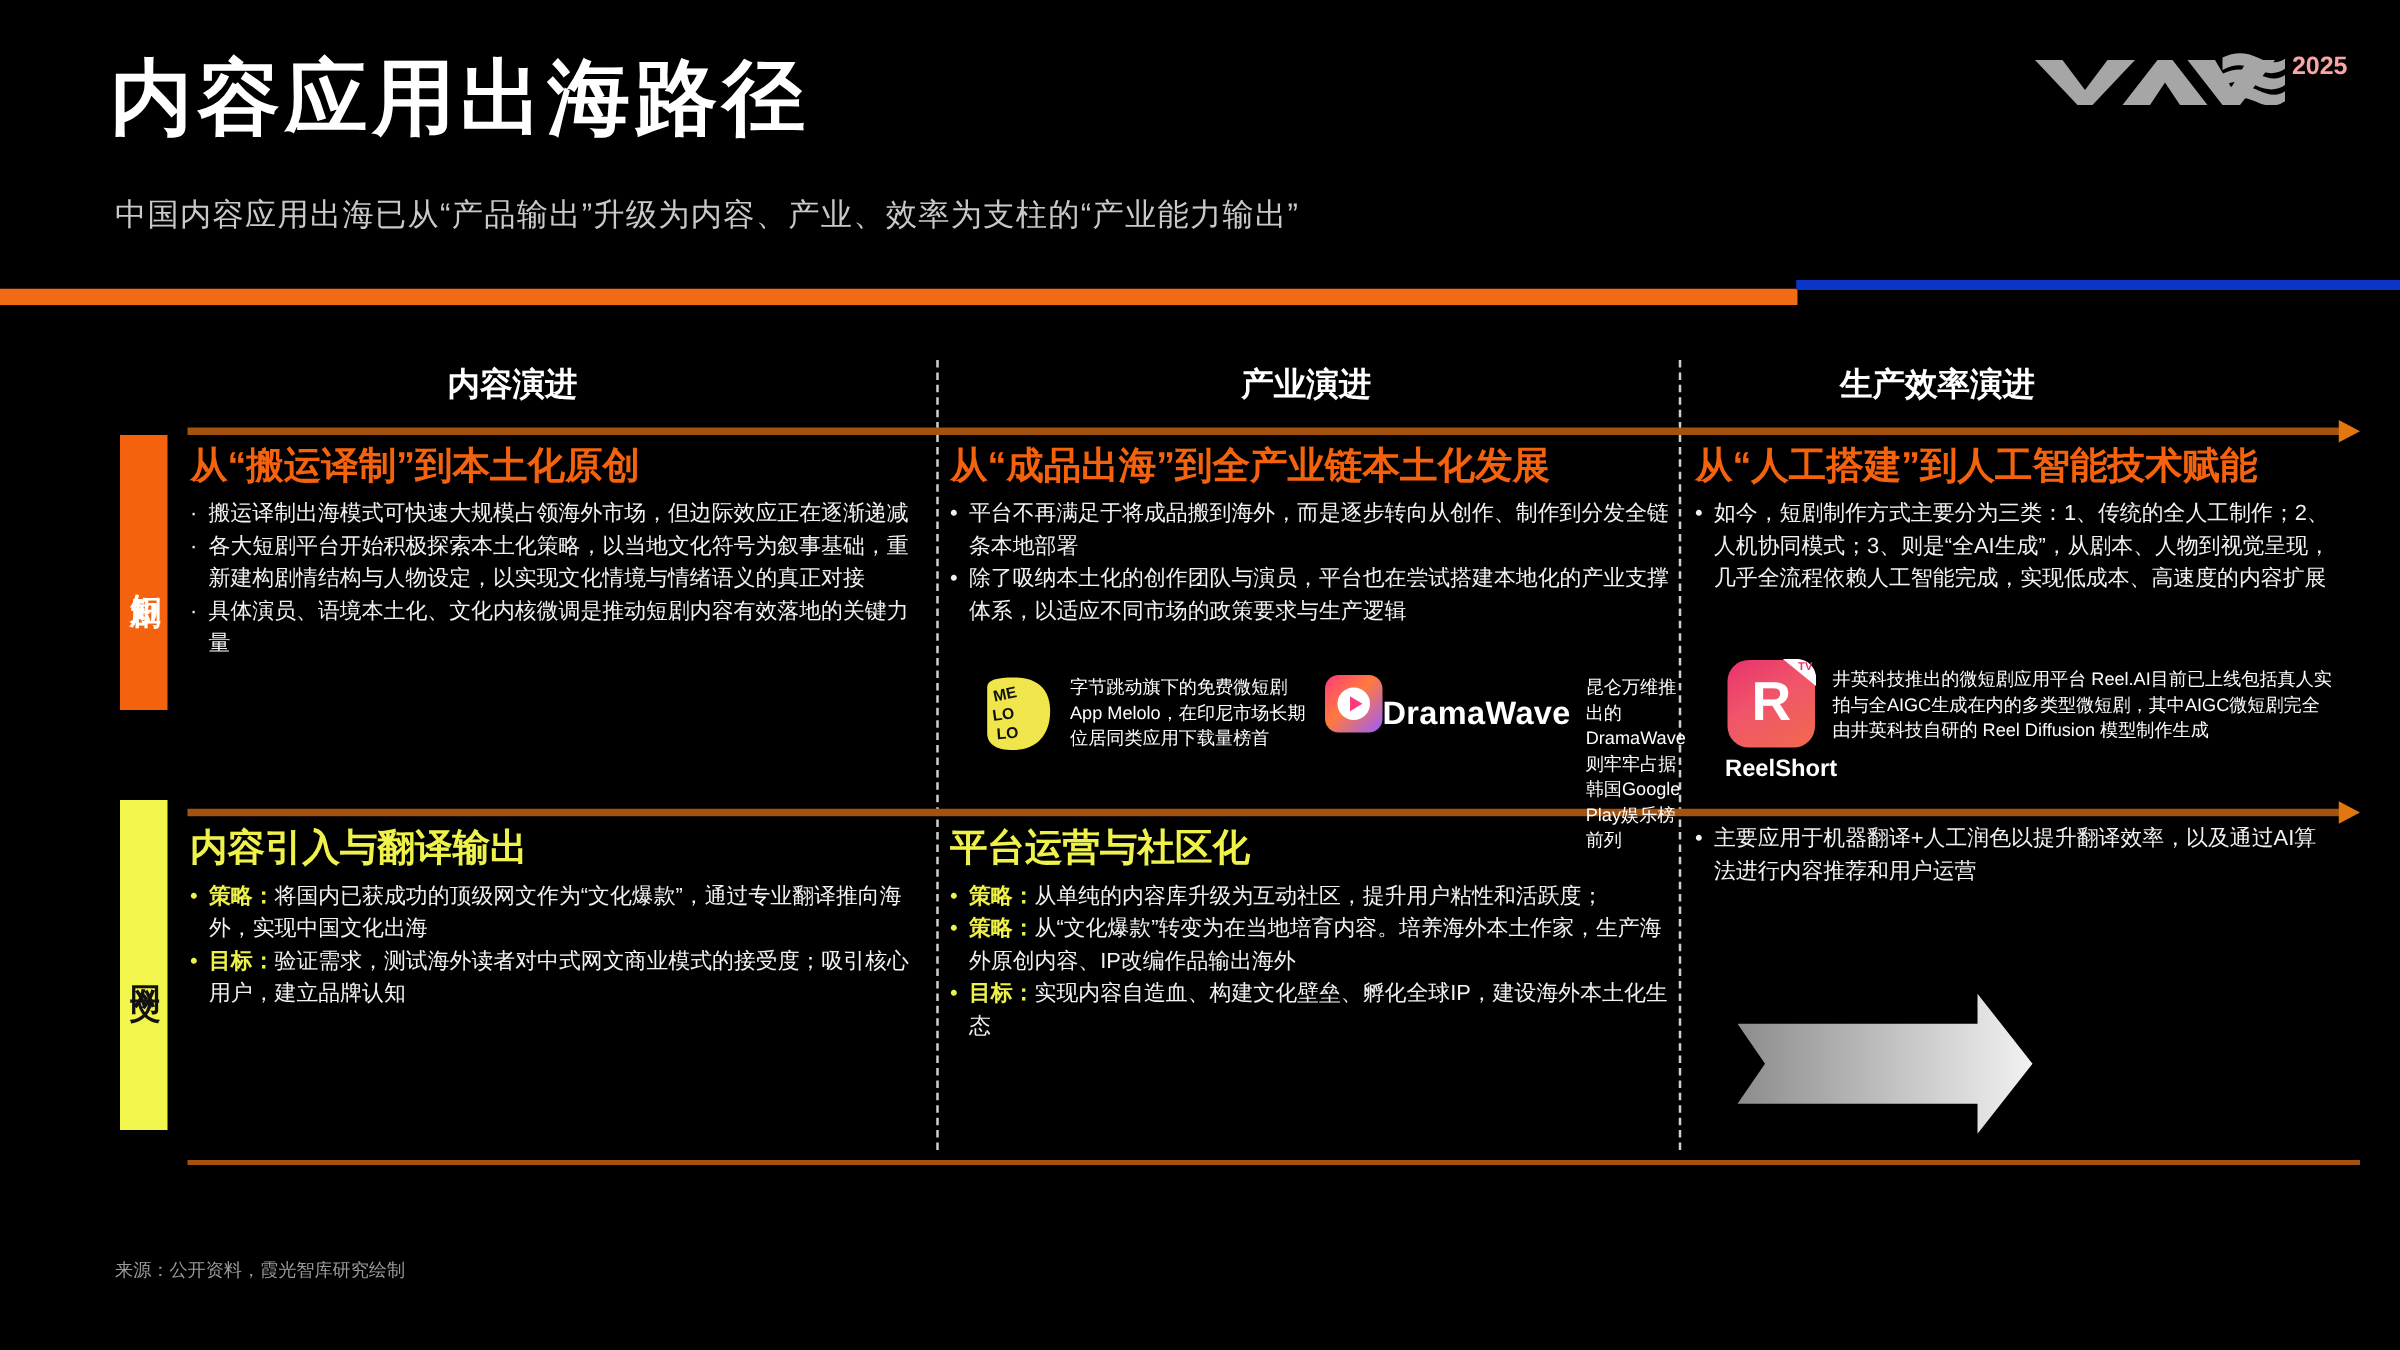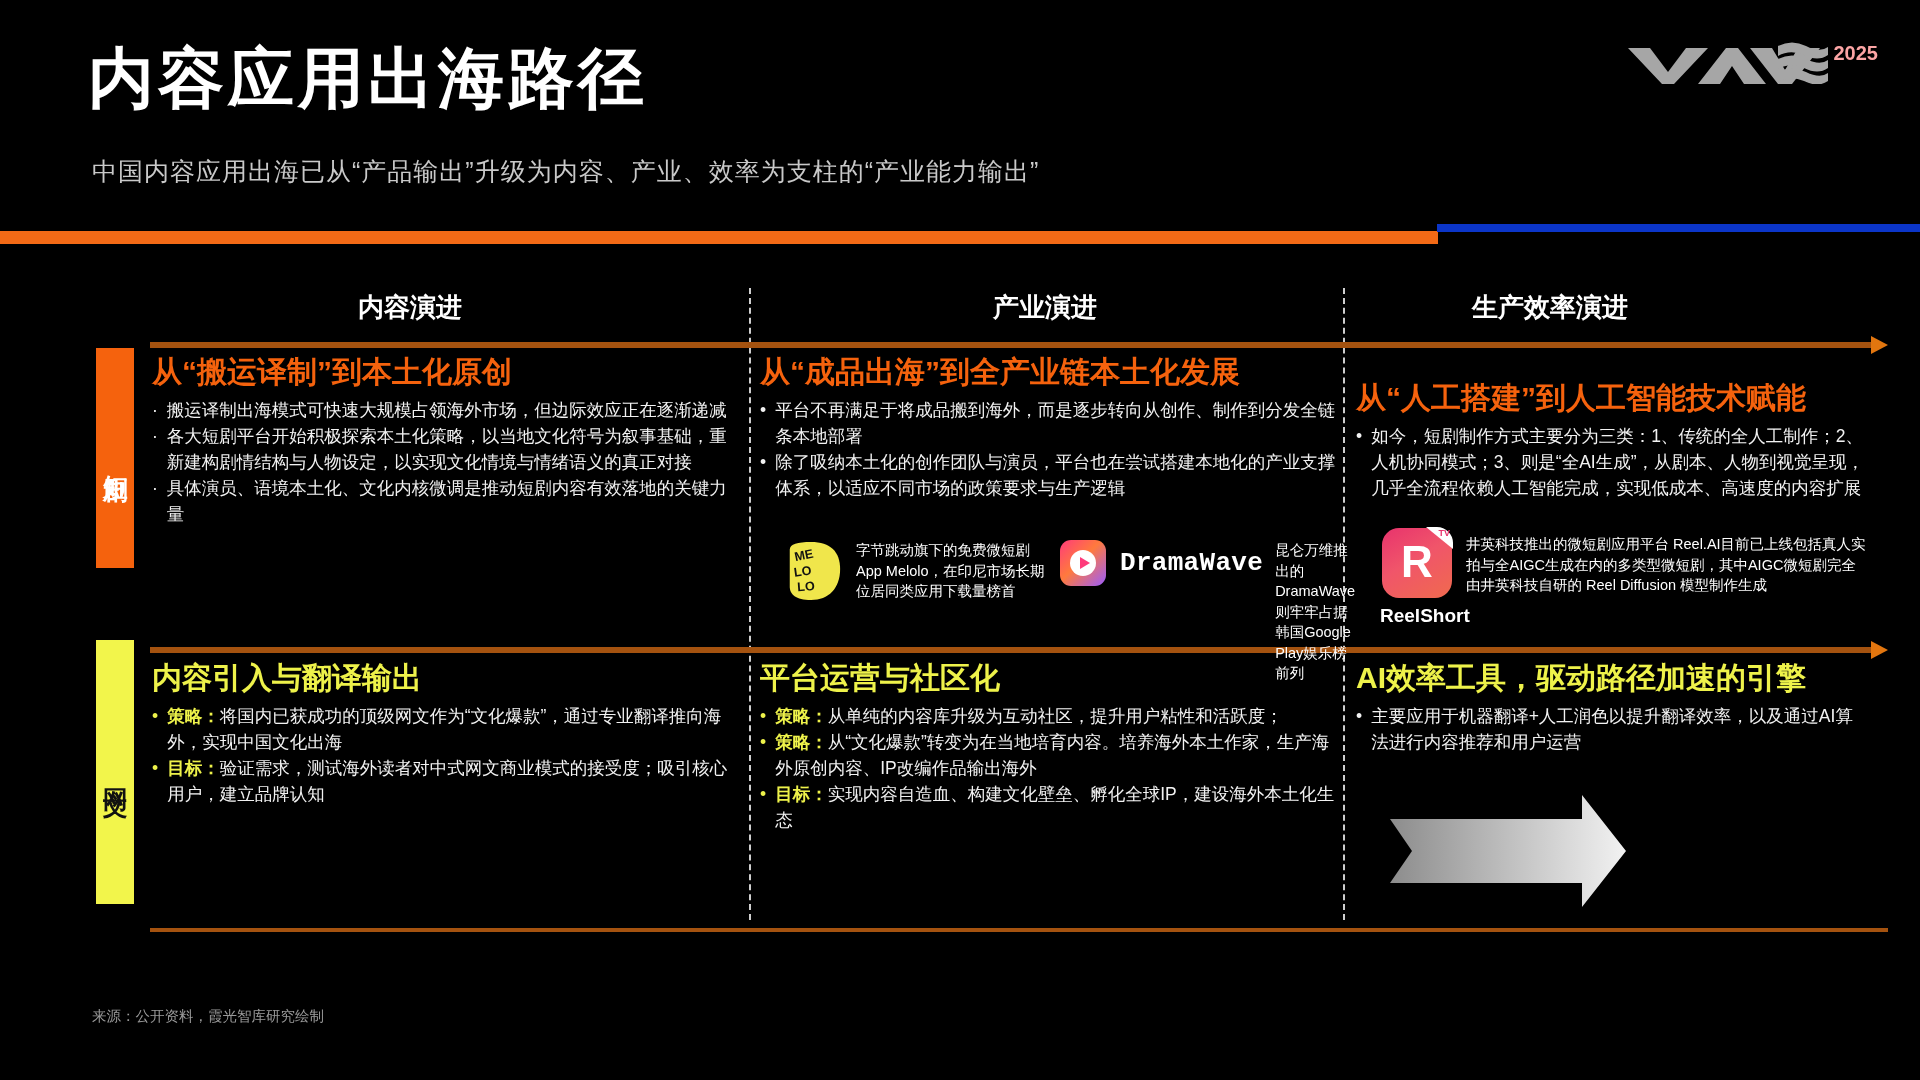--- a/index.html
+++ b/index.html
@@ -92,21 +92,21 @@
   .t-orange { color: #f5620d; }
   .t-yellow { color: #eef24a; }
   .b-body { font-size: 17.5px; color: #f2f2f2; line-height: 1.48; }
   .kw-y { color: #eef24a; font-weight: 700; }
   .li { display:flex; gap:9px; }
   .li .dot { flex:0 0 auto; }
   .li .txt { flex:1 1 auto; }
 
   .r1c1 { left: 152px; top: 352px; width: 588px; }
   .r1c2 { left: 760px; top: 352px; width: 578px; }
-  .r1c3 { left: 1356px; top: 352px; width: 512px; margin-top: 26px; }
+  .r1c3 { left: 1356px; top: 352px; width: 512px; }
   .r2c1 { left: 152px; top: 658px; width: 588px; }
   .r2c2 { left: 760px; top: 658px; width: 578px; }
   .r2c3 { left: 1356px; top: 658px; width: 512px; }
 
   
   .brand-row {
     position: absolute; display: flex; align-items: flex-start; gap: 12px;
   }
   .brand-note { font-size: 14.5px; color: #ffffff; line-height: 1.42; }
   .melolo-wrap { left: 782px; top: 540px; width: 270px; }
@@ -243,21 +243,21 @@
       <g fill="#111" font-family="Liberation Sans, sans-serif" font-weight="700" font-size="13">
         <text x="14" y="22" transform="rotate(-12 14 22)">ME</text>
         <text x="13" y="38" transform="rotate(-8 13 38)">LO</text>
         <text x="16" y="53" transform="rotate(-4 16 53)">LO</text>
       </g>
     </svg>
     <div class="brand-note">字节跳动旗下的免费微短剧App Melolo，在印尼市场长期位居同类应用下载量榜首</div>
   </div>
 
   <div class="brand-row dramawave-wrap">
-    <div style="display:flex; align-items:flex-start; gap:14px;font-family:Liberation Mono, monospace;">
+    <div style="display:flex; align-items:flex-end; gap:0;">
       <div class="dw-logo">
         <div class="inner">
             <div class="tri"></div>
           </div>
       </div>
       <div class="dw-text">DramaWave</div>
     </div>
     <div class="brand-note" style="width:118px;">昆仑万维推出的DramaWave则牢牢占据韩国Google Play娱乐榜前列</div>
   </div>
 
@@ -302,21 +302,20 @@
           <span class="txt"><span class="kw-y">策略：</span><span>从“文化爆款”转变为在当地培育内容。培养海外本土作家，生产海外原创内容、IP改编作品输出海外</span></span>
         </div>
       <div class="li">
           <span class="dot" style="color:#eef24a">•</span>
           <span class="txt"><span class="kw-y">目标：</span><span>实现内容自造血、构建文化壁垒、孵化全球IP，建设海外本土化生态</span></span>
         </div>
     </div>
   </div>
 
   <div class="block r2c3">
-    <div class="b-title t-yellow">AI效率工具，驱动路径加速的引擎</div>
     <div class="b-body">
       <div class="li">
           <span class="dot">•</span>
           <span class="txt">主要应用于机器翻译+人工润色以提升翻译效率，以及通过AI算法进行内容推荐和用户运营</span>
         </div>
     </div>
   </div>
 
   <svg class="grad-arrow" viewBox="0 0 340 112">
     <defs>

